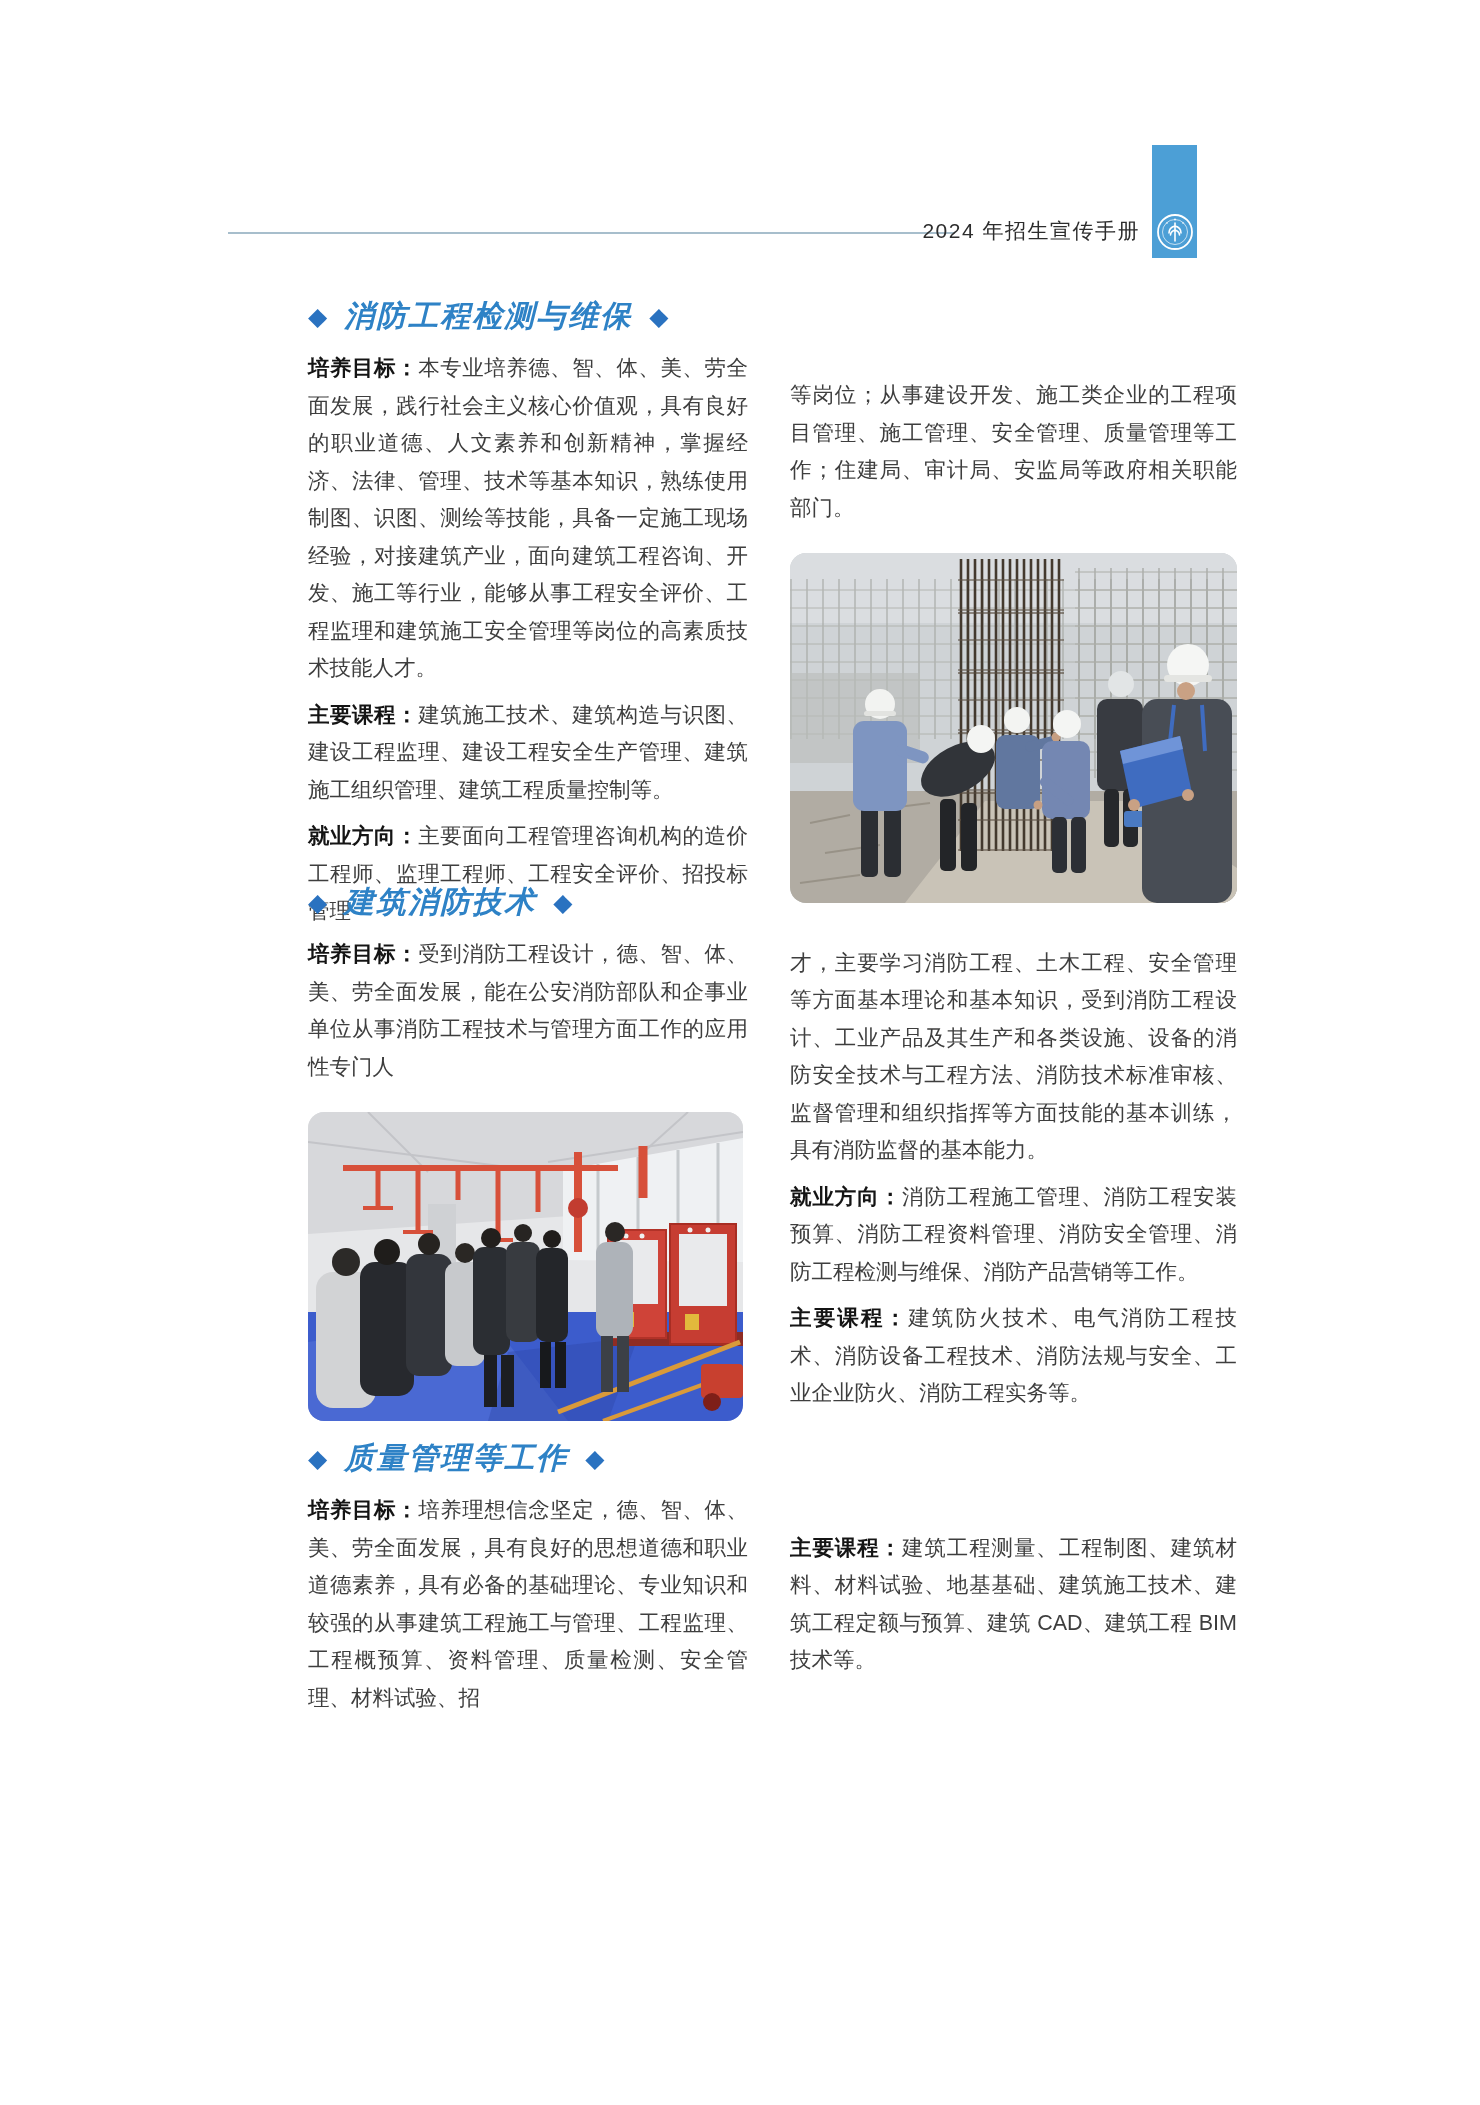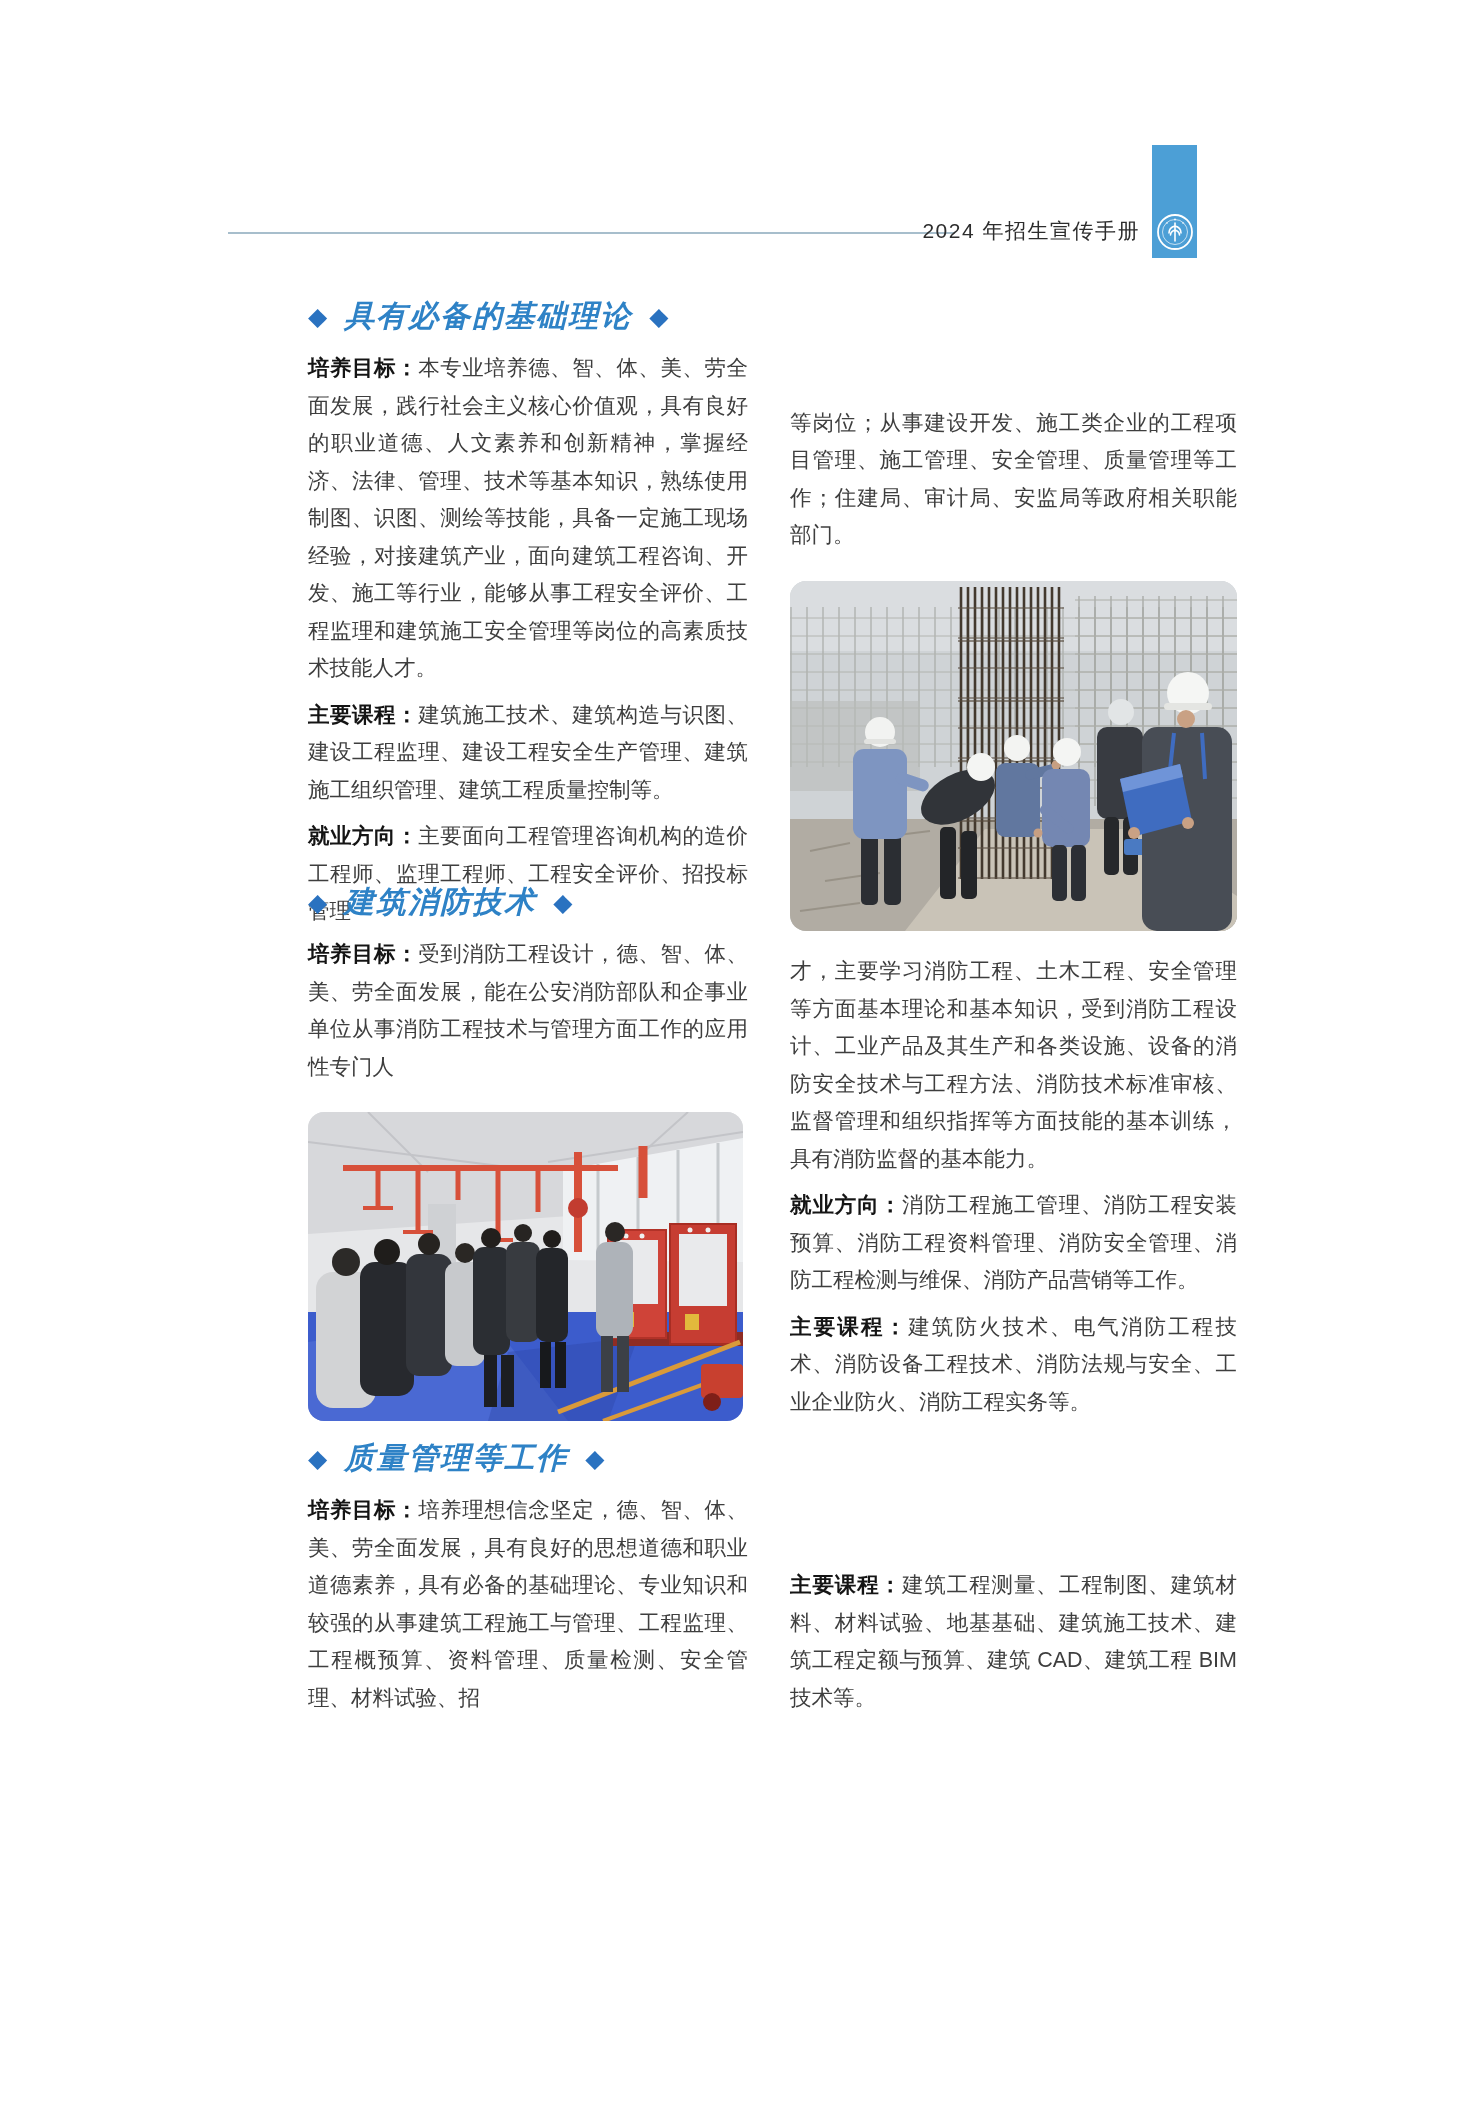--- a/index.html
+++ b/index.html
@@ -23,21 +23,21 @@
   .sec1{top:296px;}
   .sec2{top:882px;}
   .sec3{top:1438px;}
   .stitle{
     display:flex;align-items:center;gap:17px;
     margin:0 0 14px 0;height:40px;
     font-size:30px;font-weight:bold;font-style:italic;
     color:#2e82c6;letter-spacing:2px;
   }
   .dia{font-style:normal;font-size:25px;color:#2a72c0;letter-spacing:0;line-height:1;}
-  .cols{display:flex;align-items:flex-end;}
+  .cols{display:flex;align-items:center;}
   .colL{width:440px;margin-right:42px;flex:none;}
   .colR{width:447px;flex:none;}
   .para{
     margin:0 0 9px 0;
     font-size:21.5px;line-height:37.5px;
     text-align:justify;color:#3e3e3e;
   }
   .para b{color:#141414;font-weight:bold;}
   .para:last-child{margin-bottom:0;}
   
@@ -62,21 +62,21 @@
         <circle cx="20" cy="8.5" r="0.9" fill="#ffffff"></circle>
         <circle cx="12" cy="12" r="0.8" fill="#ffffff"></circle>
         <circle cx="28" cy="12" r="0.8" fill="#ffffff"></circle>
       </svg>
     </div>
   </div>
 
   <section class="sec sec1">
     <h2 class="stitle">
       <span class="dia">◆</span>
-      <span>具有必备的基础理论</span>
+      <span>消防工程检测与维保</span>
       <span class="dia">◆</span>
     </h2>
     <div class="cols">
       <div class="colL">
         <p class="para"><b>培养目标：</b><span>本专业培养德、智、体、美、劳全面发展，践行社会主义核心价值观，具有良好的职业道德、人文素养和创新精神，掌握经济、法律、管理、技术等基本知识，熟练使用制图、识图、测绘等技能，具备一定施工现场经验，对接建筑产业，面向建筑工程咨询、开发、施工等行业，能够从事工程安全评价、工程监理和建筑施工安全管理等岗位的高素质技术技能人才。</span></p>
         <p class="para"><b>主要课程：</b><span>建筑施工技术、建筑构造与识图、建设工程监理、建设工程安全生产管理、建筑施工组织管理、建筑工程质量控制等。</span></p>
         <p class="para"><b>就业方向：</b><span>主要面向工程管理咨询机构的造价工程师、监理工程师、工程安全评价、招投标管理</span></p>
       </div>
       <div class="colR">
         <p class="para"><span>等岗位；从事建设开发、施工类企业的工程项目管理、施工管理、安全管理、质量管理等工作；住建局、审计局、安监局等政府相关职能部门。</span></p>

